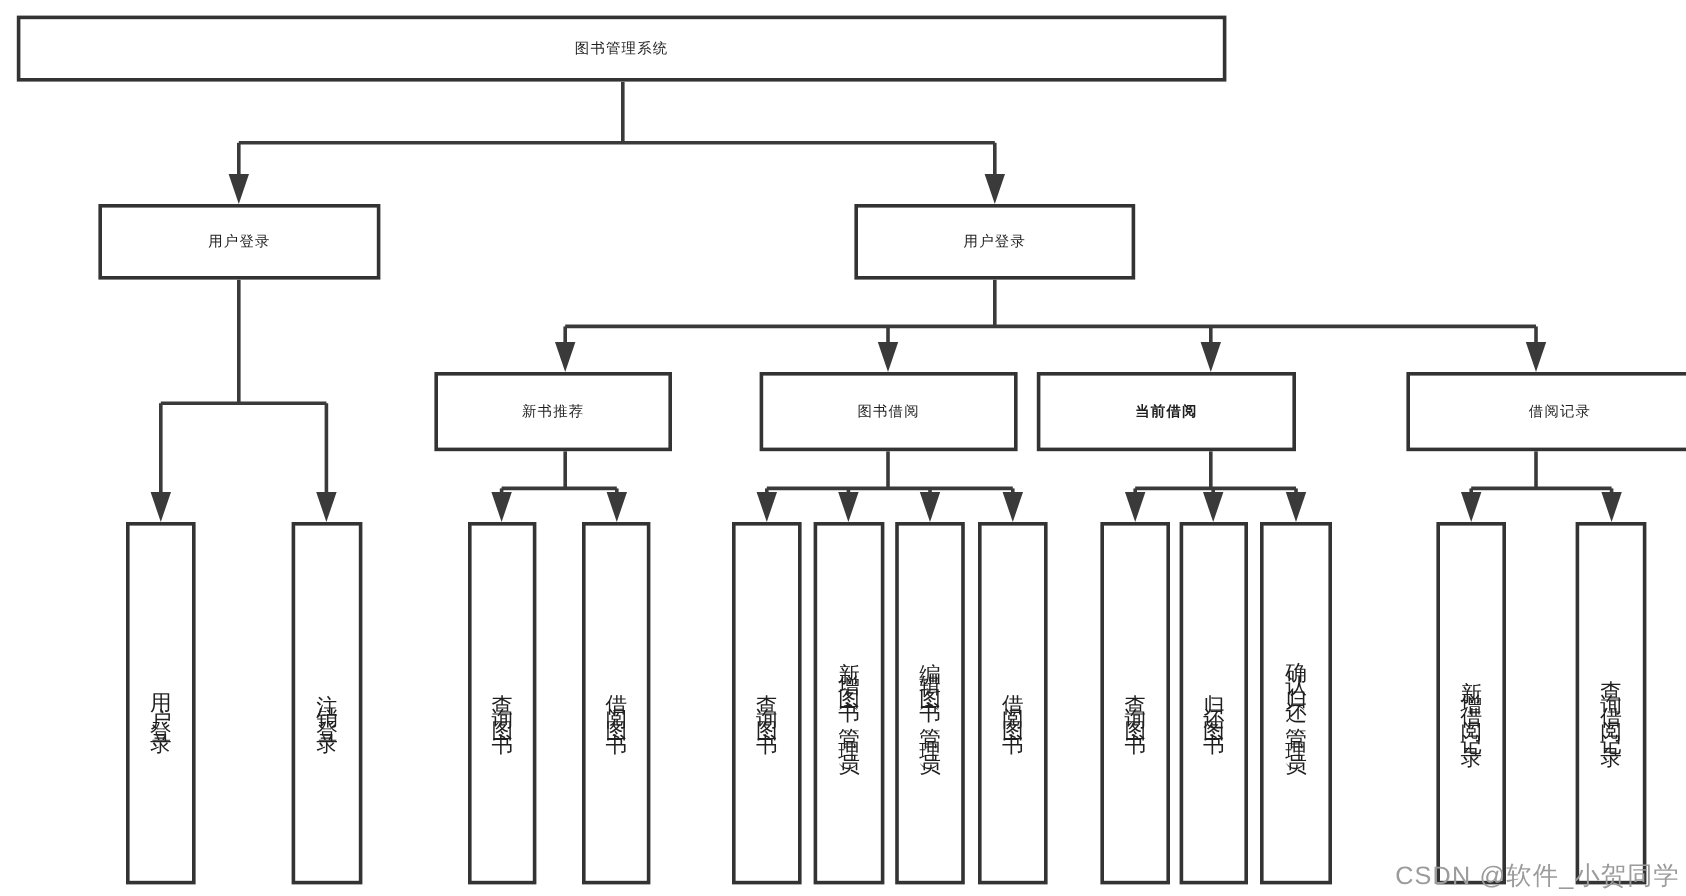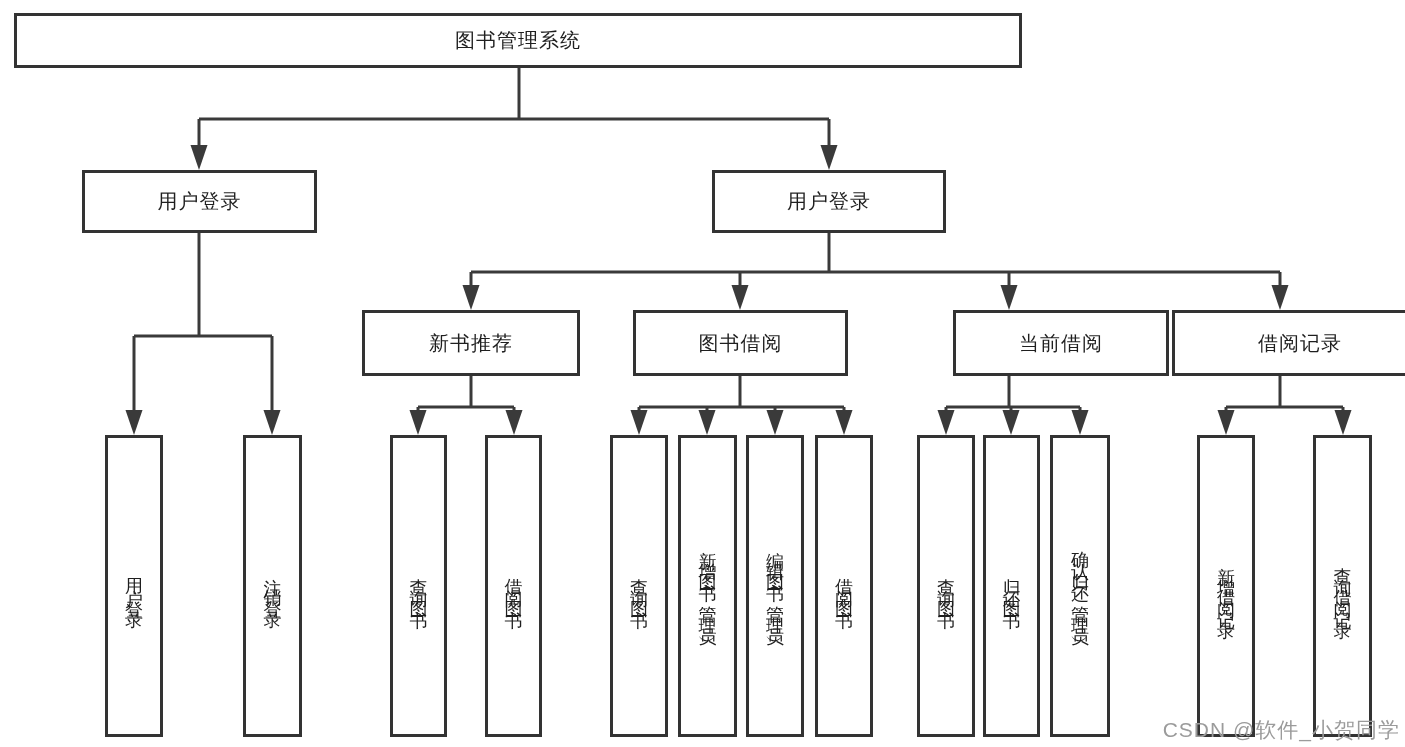--- a/index.html
+++ b/index.html
@@ -37,21 +37,21 @@
   .box {
     position: absolute;
     background: var(--box-fill);
     border: 3px solid var(--box-border);
     display: flex;
     align-items: center;
     justify-content: center;
     color: var(--text);
     z-index: 1;
   }
-  .hbox { font-size: 20px; letter-spacing: 1px; }
+  .hbox { font-size: 12px; letter-spacing: 1px; }
   .leaf {
     top: 435px;
     height: 302px;
     font-size: 18px;
   }
   .leaf .vtext {
     writing-mode: vertical-rl;
     text-orientation: mixed;
     letter-spacing: 11px;
     line-height: 1;
@@ -152,27 +152,27 @@
     <span>图书管理系统</span>
   </div>
 
   <div class="box hbox" style="left:82px; top:170px; width:235px; height:63px;">
     <span>用户登录</span>
   </div>
   <div class="box hbox" style="left:712px; top:170px; width:234px; height:63px;">
     <span>用户登录</span>
   </div>
 
-  <div class="box hbox" style="left:362px; top:310px; width:218px; height:66px;">
+  <div class="box hbox" style="left:362px; top:310px; width:198px; height:66px;">
     <span>新书推荐</span>
   </div>
   <div class="box hbox" style="left:633px; top:310px; width:215px; height:66px;">
     <span>图书借阅</span>
   </div>
-  <div class="box hbox" style="left:953px; top:310px; width:216px; height:66px;">
+  <div class="box hbox" style="left:864px; top:310px; width:216px; height:66px;font-weight:bold;">
     <span>当前借阅</span>
   </div>
   <div class="box hbox" style="left:1172px; top:310px; width:256px; height:66px;">
     <span>借阅记录</span>
   </div>
 
   <div class="box leaf" style="left:105px; width:58px;">
     <span class="vtext">用户登录</span>
   </div>
   <div class="box leaf" style="left:243px; width:59px;">

